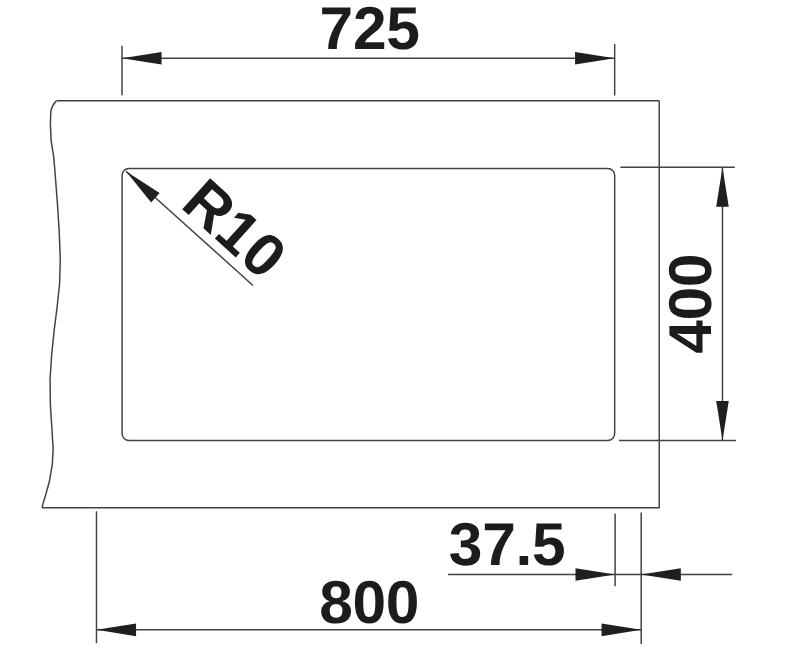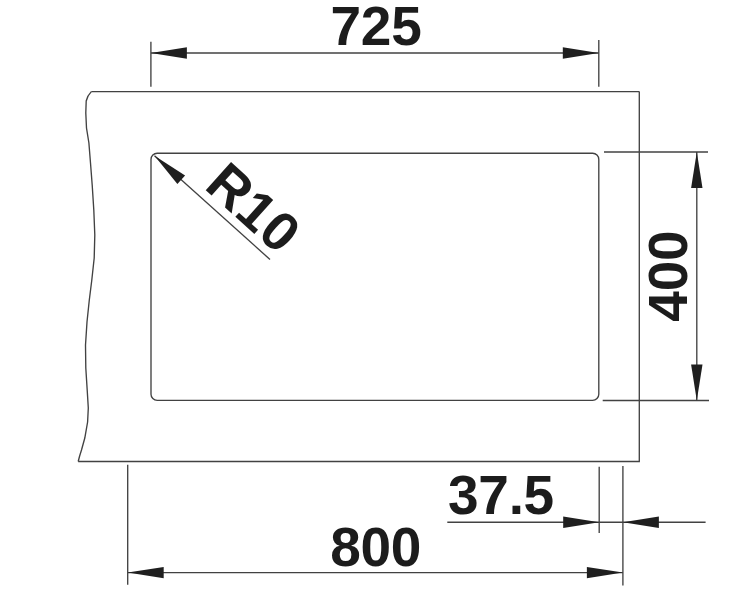--- a/index.html
+++ b/index.html
@@ -1,16 +1,16 @@
 <!DOCTYPE html>
 <html><head>
 <meta charset="utf-8">
 <style>
   html,body{margin:0;padding:0;background:#ffffff;}
-  .wrap{width:640px;height:599px;position:relative;background:#ffffff;margin-left:40px;}
+  .wrap{width:640px;height:599px;position:relative;background:#ffffff;}
   text{font-family:"Liberation Sans",sans-serif;font-weight:bold;fill:#1c1c1c;}
   .dim{font-size:55px;letter-spacing:-0.3px;}
   .thin{stroke:#424242;stroke-width:1.35;fill:none;}
   .arr{fill:#1f1f1f;stroke:none;}
 </style>
 </head>
 <body>
 <div class="wrap">
 <svg width="738" height="599" viewBox="0 0 738 599">
 

